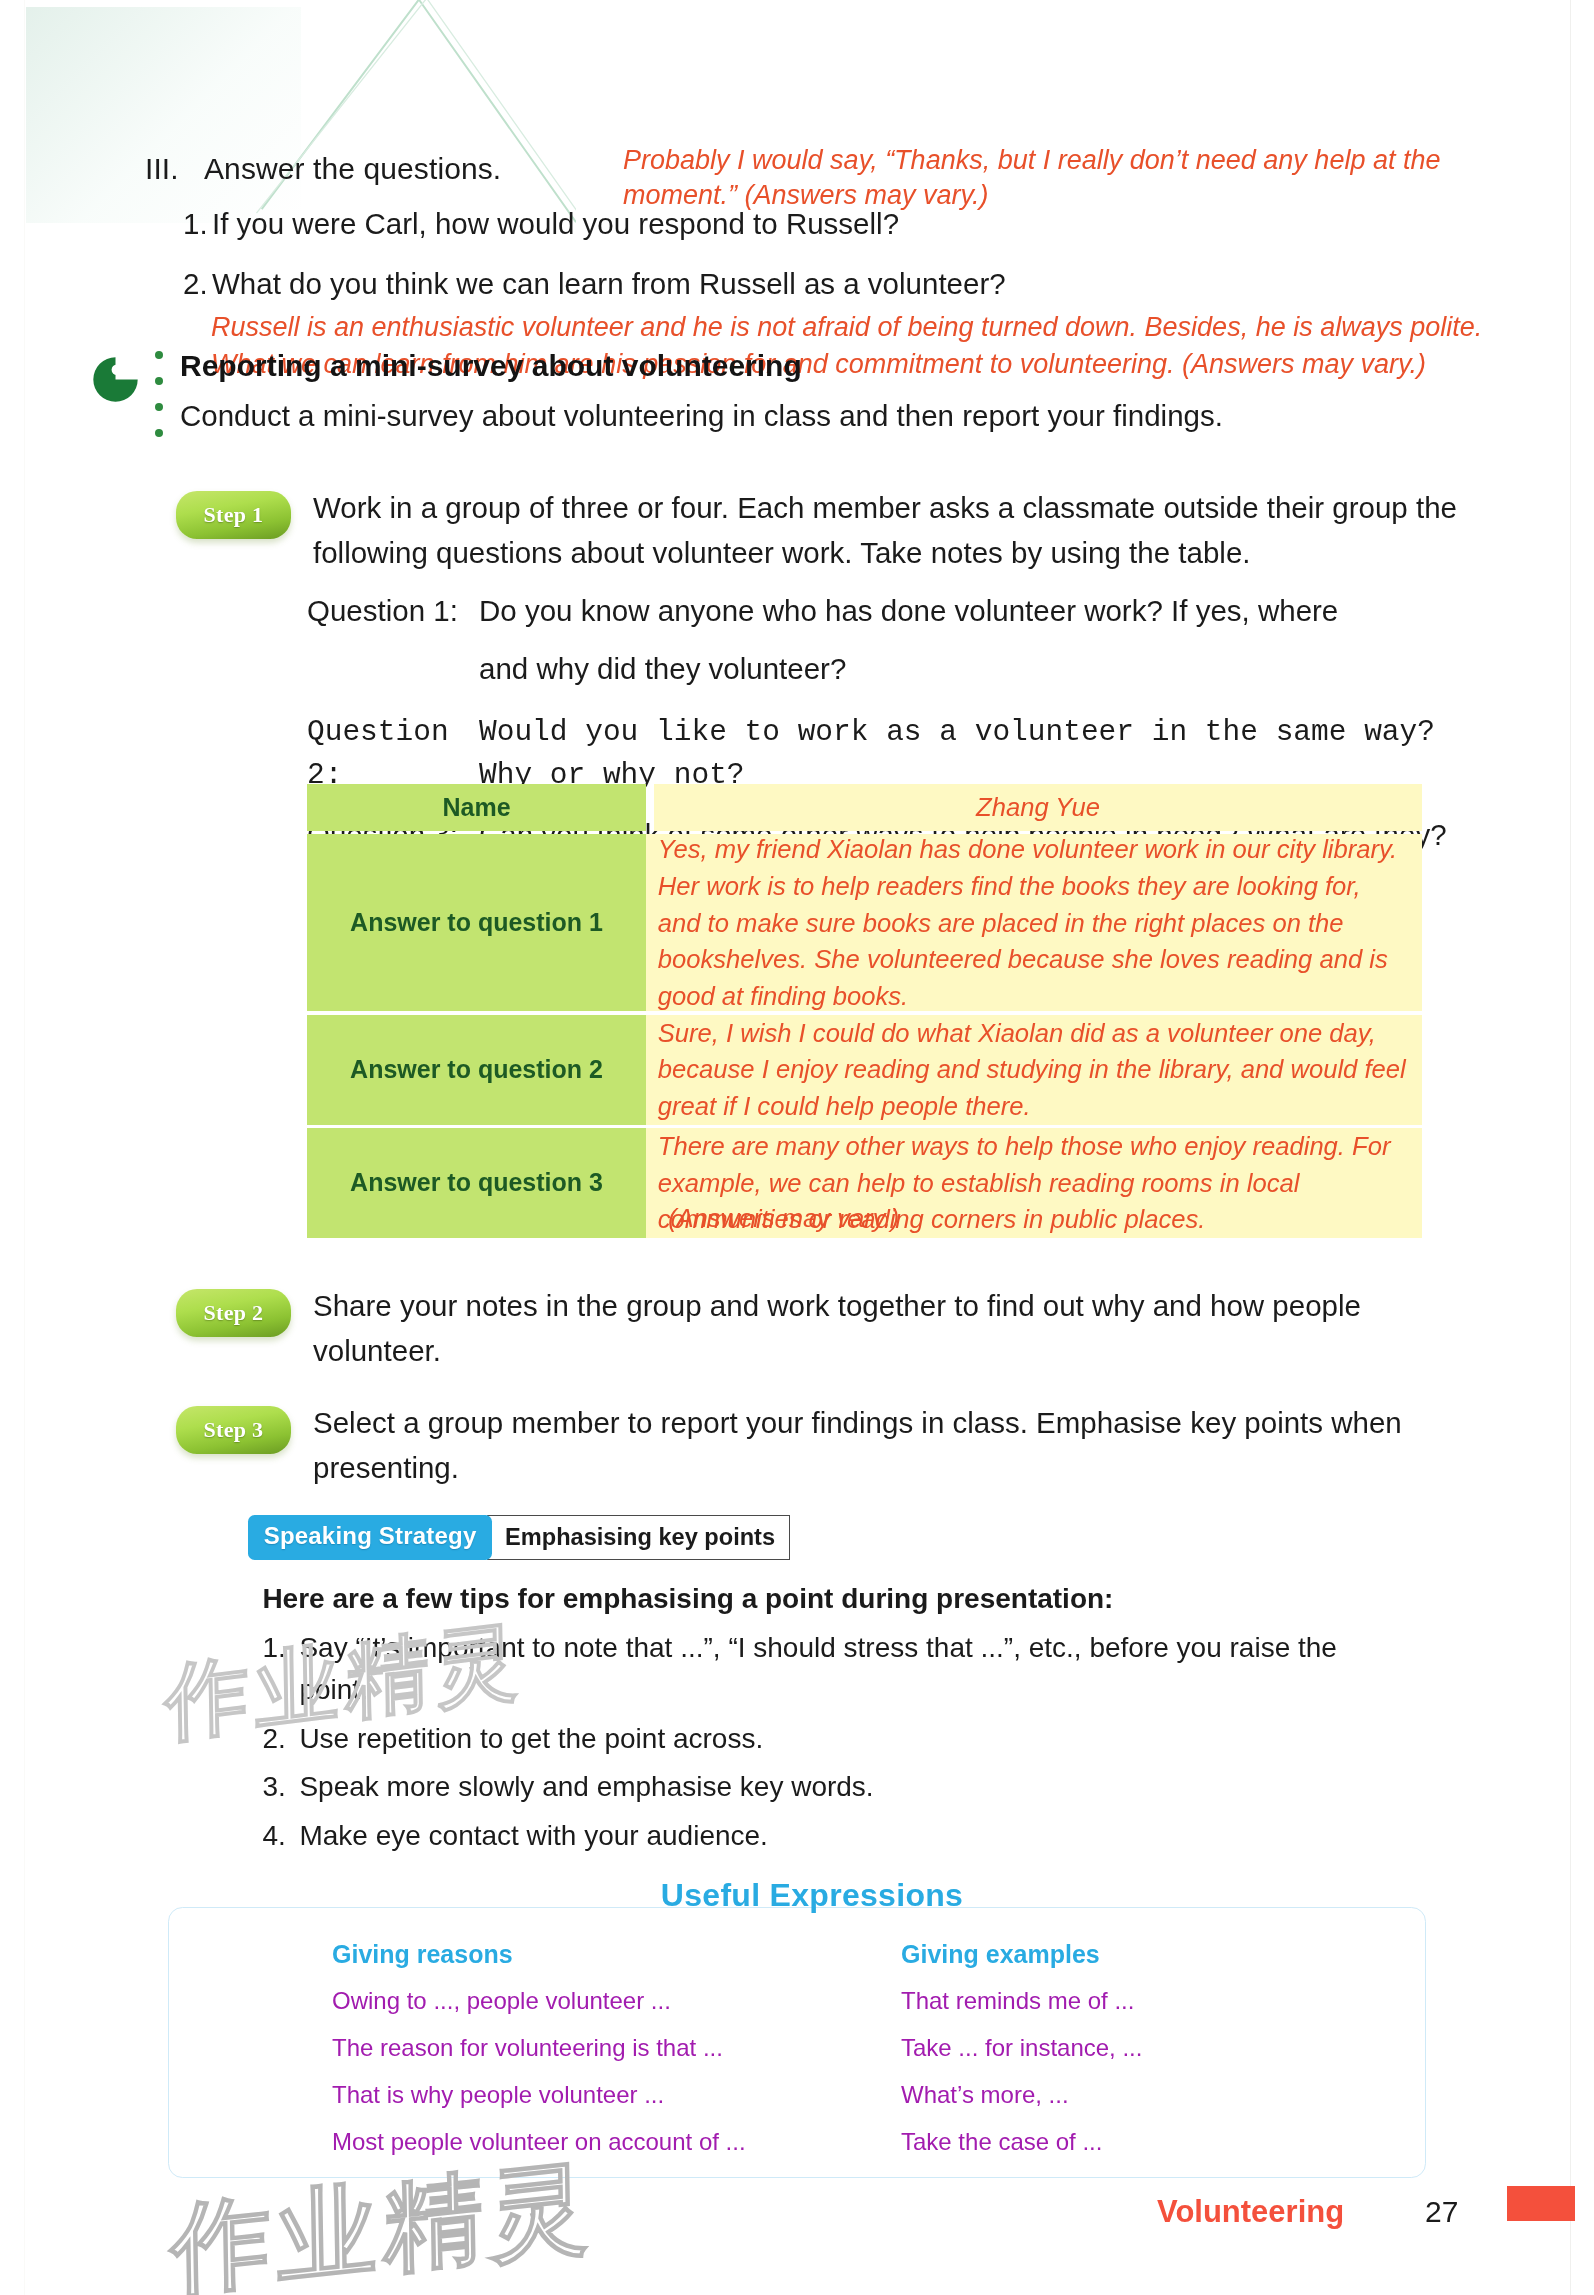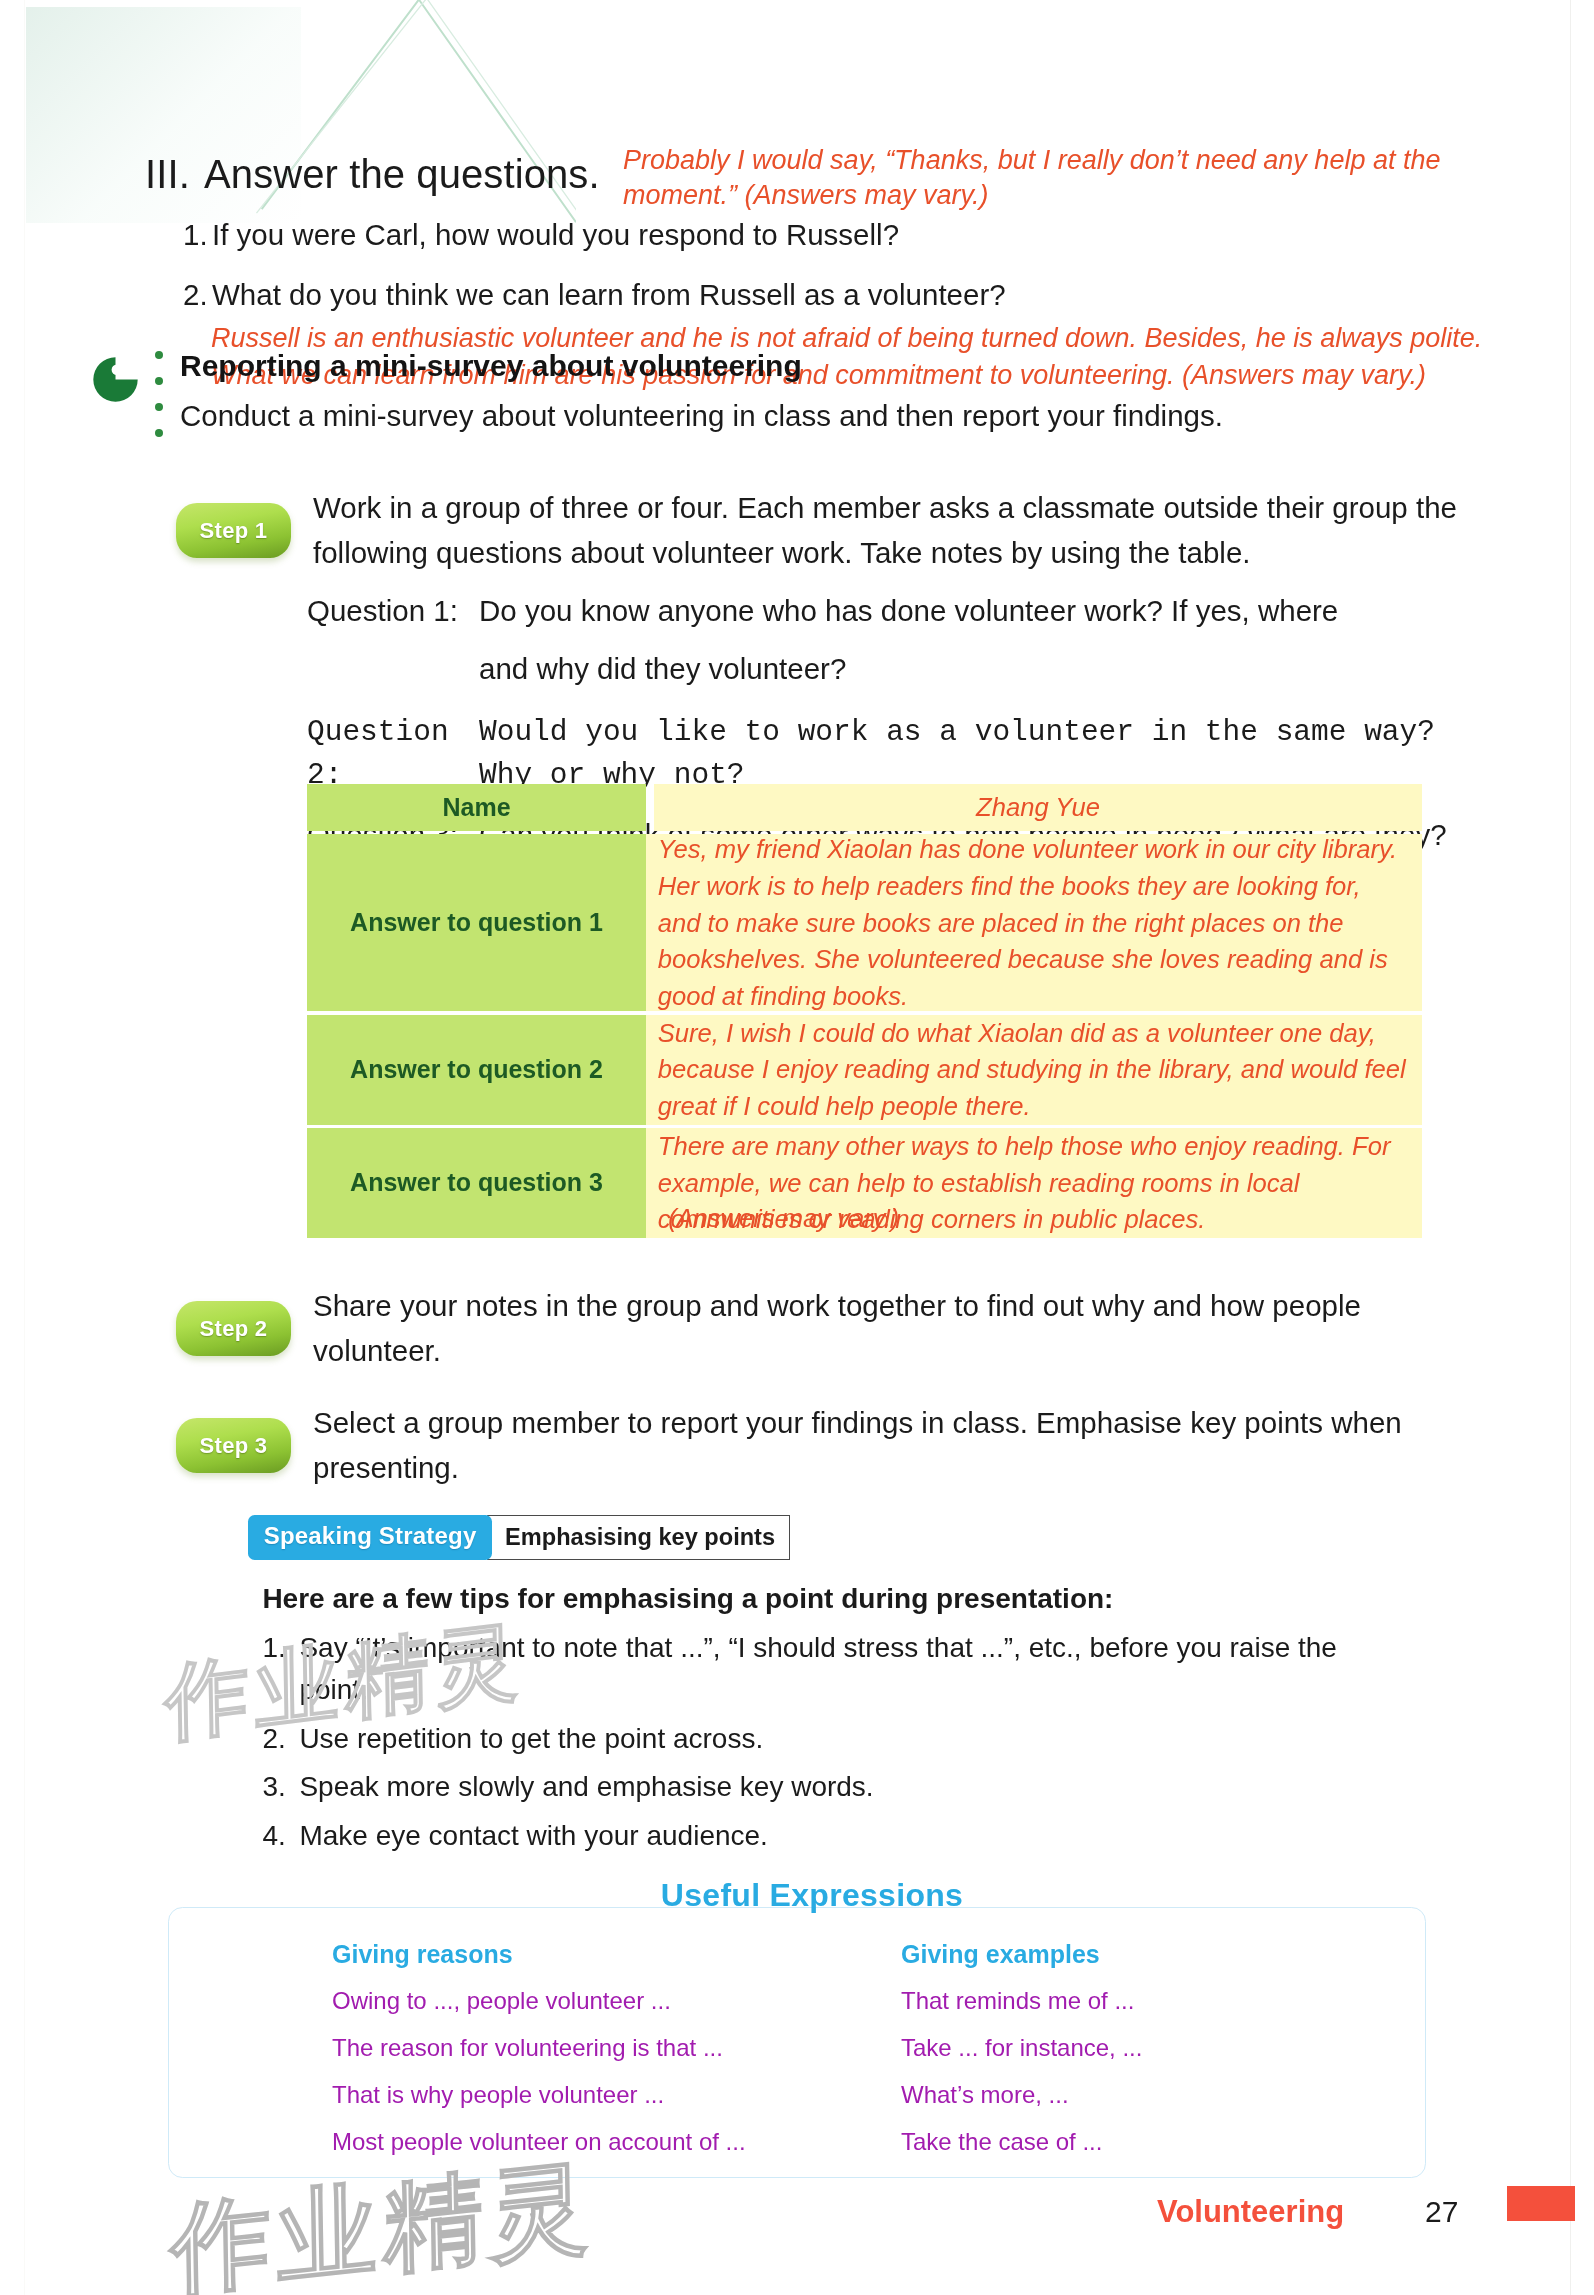--- a/index.html
+++ b/index.html
@@ -52,21 +52,21 @@
     height: 2295px;
   }
 
   
   .sec3 {
     position: absolute;
     top: 152px; left: 145px;
     width: 1311px;
   }
   .sec3-head {
-    font-size: 40px;
+    font-size: 30px;
     color: #1b1b1b;
     letter-spacing: 0.1px;
   }
   .sec3-head .numeral { display:inline-block; width: 59px; }
 
   .ann-top {
     position: absolute;
     top: -9.2px; left: 478px;
     width: 826px;
     font-style: italic;
@@ -128,34 +128,35 @@
   .task-sub {
     margin-left: 88px;
     margin-top: 14.4px;
     font-size: 29.5px;
     color: #1b1b1b;
   }
 
   
   .step-row { position: absolute; display:flex; }
   .step-badge {
-    width: 115px; height: 55px;
+    width: 115px; height: 48px;
     flex: none;
     border-radius: 21px;
     background: linear-gradient(170deg,#c5e66a 0%, #aede4d 35%, #8cc232 70%, #6a9b22 100%);
     box-shadow: 0 3.9px 6.6px rgba(120,150,60,0.28);
     color: #ffffff;
     font-weight: bold;
     font-size: 22px;
     display:flex;
     align-items:center;
     justify-content:center;
     letter-spacing: 0.3px;
     text-shadow: 0 1.3px 1.3px rgba(70,100,20,0.5);
-    margin-top: 17px;
+    margin-top: 5px;
+    font-family: Liberation Serif, serif;
   }
   .step-text {
     margin-left: 22px;
     font-size: 29.5px;
     line-height: 1.52;
     color: #1b1b1b;
     width: 1153px;
   }
 
   

